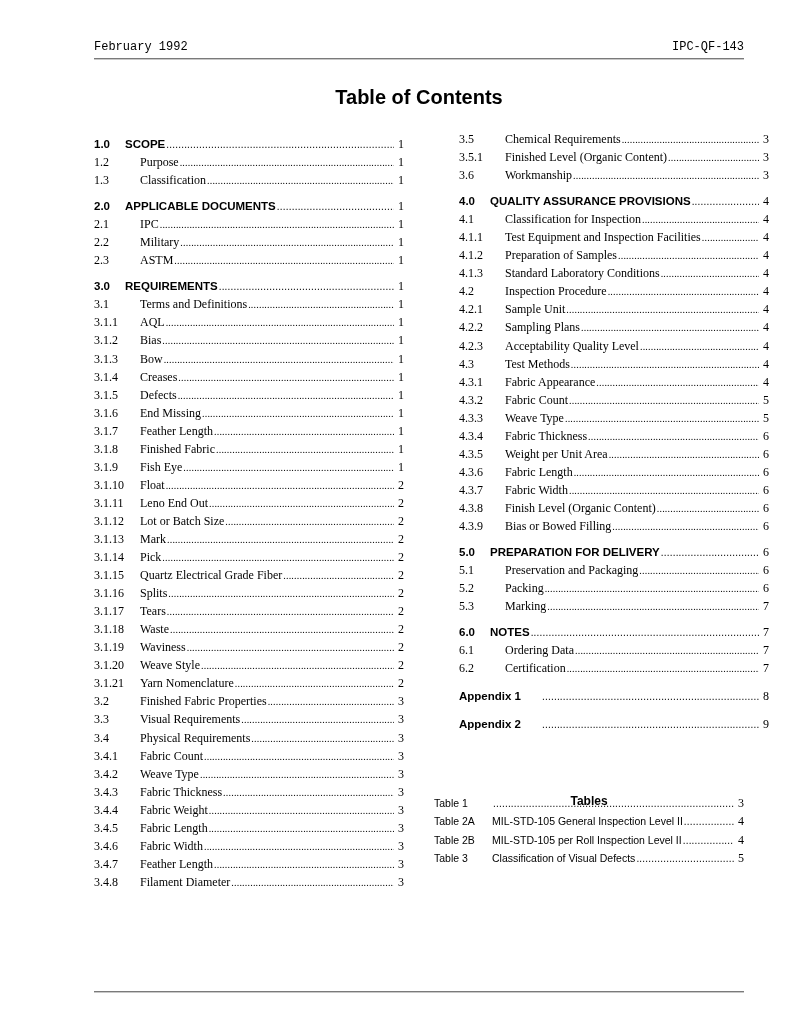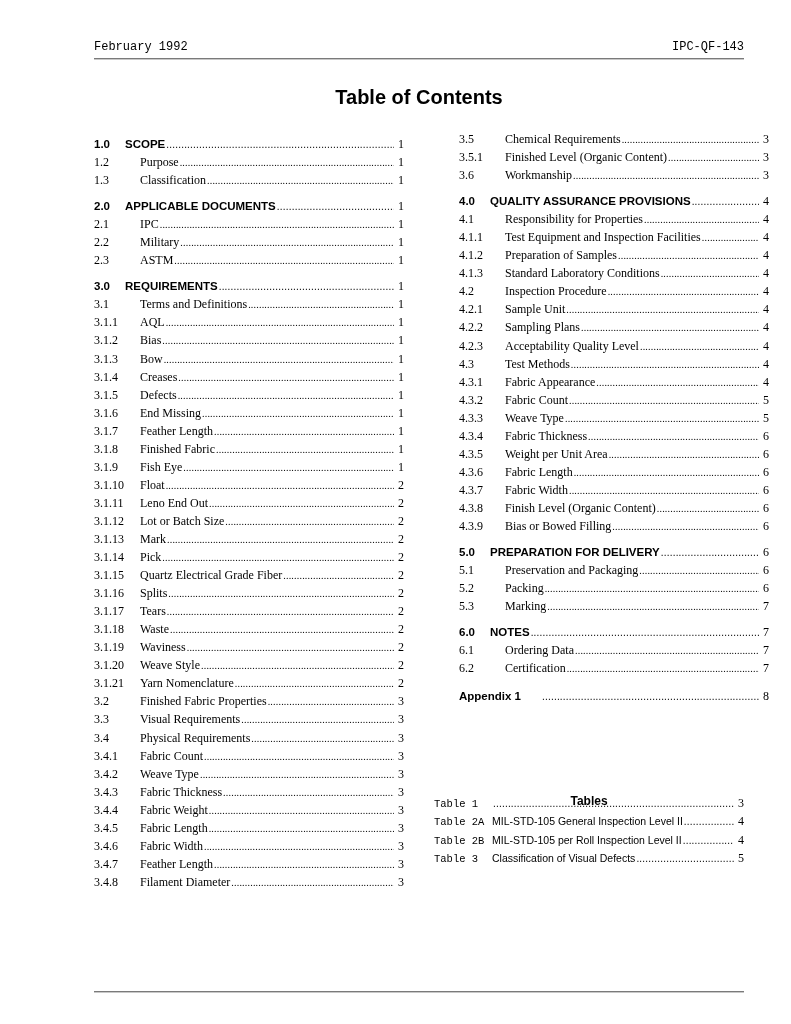--- a/index.html
+++ b/index.html
@@ -32,21 +32,21 @@
   .gap { height: 8px; }
   .gap-lg { height: 10px; }
 
   .entry.appendix { font-family: "Liberation Sans", sans-serif; font-size: 11.5px; height: 28px; }
   .entry.appendix .num { width: 82px; font-weight: bold; }
   .entry.appendix .pg { font-family: "Liberation Serif", serif; font-size: 12px; }
 
   .tables-title { position: absolute; left: 434px; top: 774px; width: 310px; text-align: center; font-family: "Liberation Sans", sans-serif; font-weight: bold; font-size: 12px; margin-top: 20px; }
   .tables { position: absolute; left: 434px; top: 796px; width: 310px; }
   .entry.tbl { font-family: "Liberation Sans", sans-serif; font-size: 10.5px; height: 18.3px; }
-  .entry.tbl .num { width: 58px; font-family: Liberation Mono, monospace; }
+  .entry.tbl .num { width: 58px; }
   .entry.tbl .pg { font-family: "Liberation Serif", serif; font-size: 12px; }
 </style>
 </head>
 <body>
 
 <div class="hdr hdr-left">February 1992</div>
 <div class="hdr hdr-right">IPC-QF-143</div>
 <div class="rule rule-top"></div>
 
 <h1 class="title" style="margin:0;">Table of Contents</h1>
@@ -322,21 +322,21 @@
     </div>
     <div class="gap"></div>
     <div class="entry major">
       <span class="num">4.0</span>
       <span class="lbl">QUALITY ASSURANCE PROVISIONS</span>
       <span class="dots"></span>
       <span class="pg">4</span>
     </div>
     <div class="entry">
       <span class="num">4.1</span>
-      <span class="lbl">Responsibility for Properties</span>
+      <span class="lbl">Classification for Inspection</span>
       <span class="dots"></span>
       <span class="pg">4</span>
     </div>
     <div class="entry">
       <span class="num">4.1.1</span>
       <span class="lbl">Test Equipment and Inspection Facilities</span>
       <span class="dots"></span>
       <span class="pg">4</span>
     </div>
     <div class="entry">
@@ -478,20 +478,26 @@
       <span class="lbl">Certification</span>
       <span class="dots"></span>
       <span class="pg">7</span>
     </div>
     <div class="gap-lg"></div>
     <div class="entry appendix">
       <span class="num">Appendix 1</span>
       <span class="lbl"></span>
       <span class="dots"></span>
       <span class="pg">8</span>
+    </div>
+    <div class="entry appendix">
+      <span class="num">Appendix 2</span>
+      <span class="lbl"></span>
+      <span class="dots"></span>
+      <span class="pg">9</span>
     </div>
   </div>
 
 <div class="tables-title">Tables</div>
 <div class="tables" id="tables-list">
     <div class="entry tbl">
       <span class="num">Table 1</span>
       <span class="lbl"></span>
       <span class="dots"></span>
       <span class="pg">3</span>

